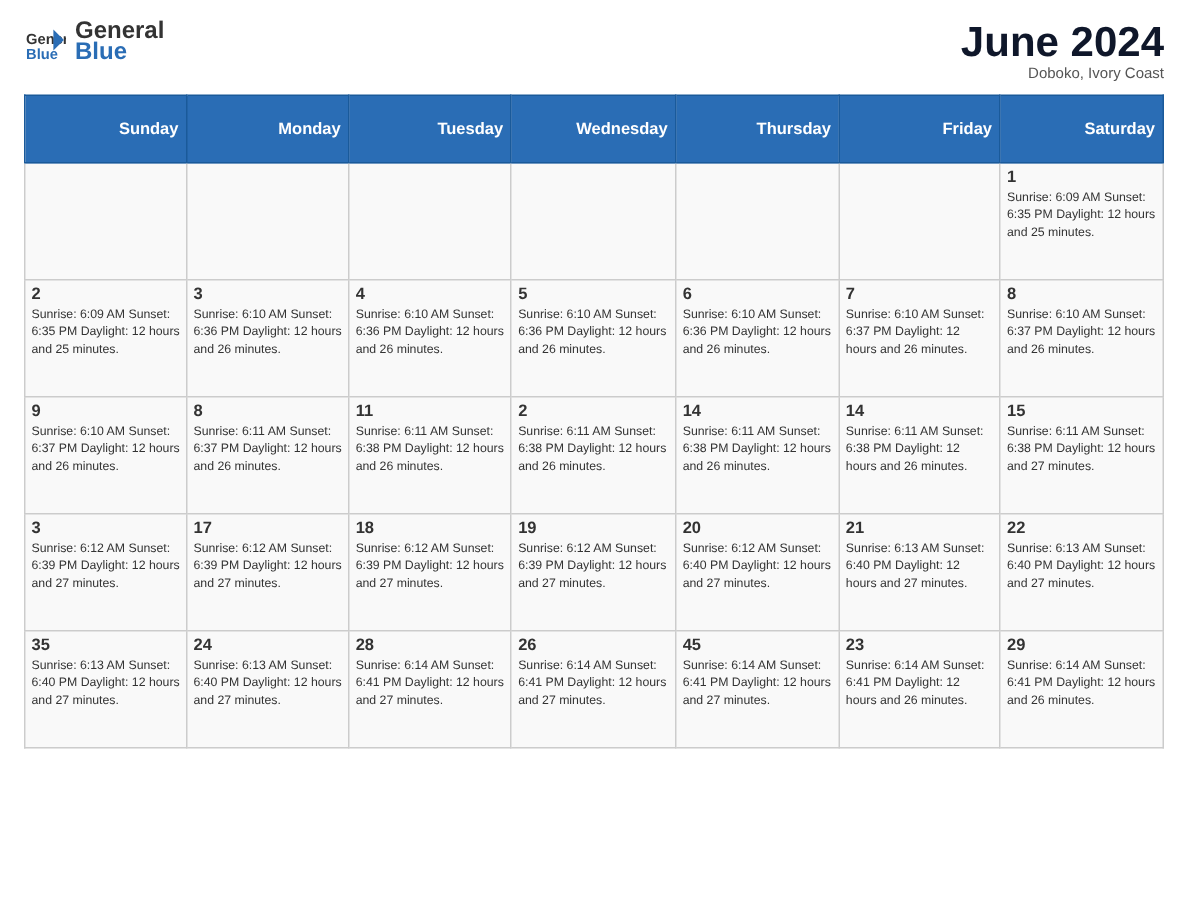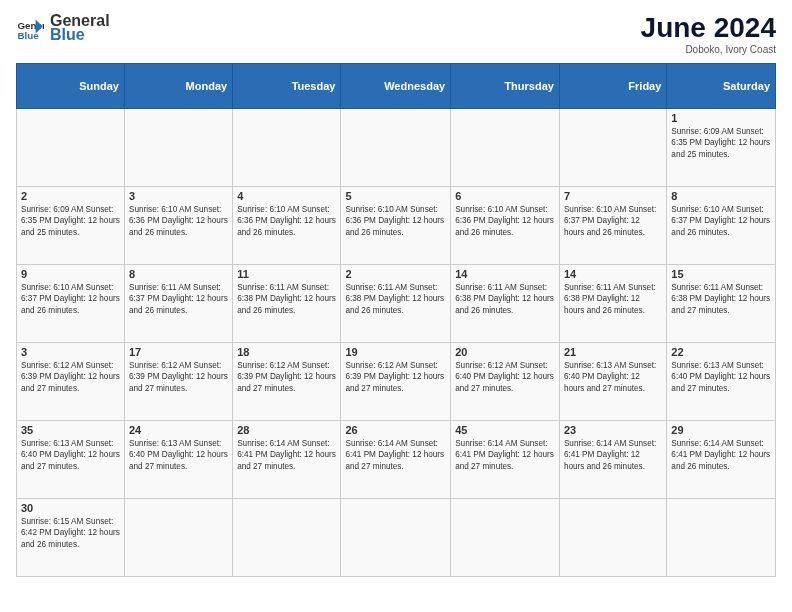--- a/index.html
+++ b/index.html
@@ -302,29 +302,15 @@
 Sunset: 6:41 PM
 Daylight: 12 hours and 26 minutes.</div>
           </td>
           <td>
             <span class="day-num">29</span>
             <div class="day-info">Sunrise: 6:14 AM
 Sunset: 6:41 PM
 Daylight: 12 hours and 26 minutes.</div>
           </td>
         </tr>
-        <tr class="week-row">
-          <td>
-            <span class="day-num">30</span>
-            <div class="day-info">Sunrise: 6:15 AM
-Sunset: 6:42 PM
-Daylight: 12 hours and 26 minutes.</div>
-          </td>
-          <td class="empty-cell"></td>
-          <td class="empty-cell"></td>
-          <td class="empty-cell"></td>
-          <td class="empty-cell"></td>
-          <td class="empty-cell"></td>
-          <td class="empty-cell"></td>
-        </tr>
       </tbody>
   </table>
 </div>
 
 </body></html>

